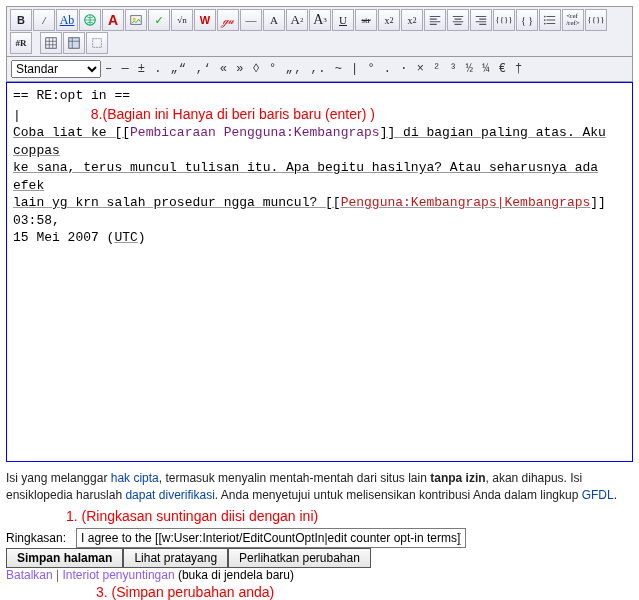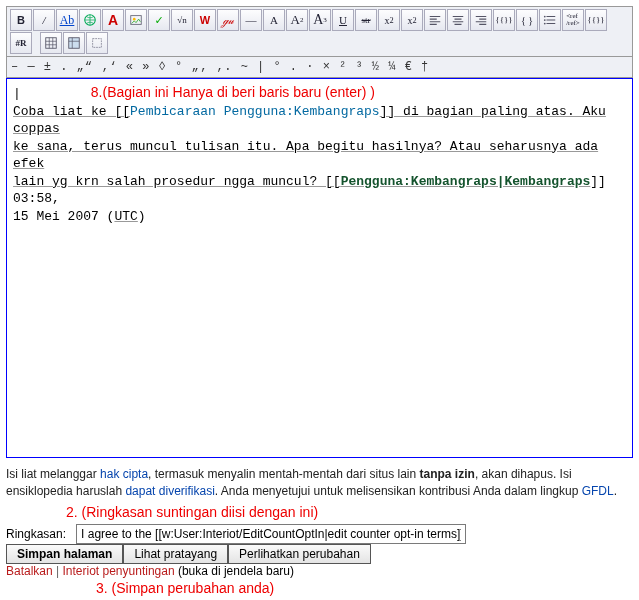--- a/index.html
+++ b/index.html
@@ -67,22 +67,22 @@
     margin-top: 0;
     height: 380px;
     overflow: hidden;
     position: relative;
     padding: 4px 6px;
     font-family: "Courier New", monospace;
     font-size: 13px;
     line-height: 1.35;
     box-sizing: border-box;
   }
-  .editor-wrap .wikilink { color: #0369a1; text-decoration: none; }
-  .editor-wrap .userlink { color: #14532d; font-weight: bold; }
+  .editor-wrap .wikilink { color: #701a75; text-decoration: none; }
+  .editor-wrap .userlink { color: #b91c1c; }
   .red-anno {
     color: #e00;
     font-family: Arial, sans-serif;
     font-size: 14px;
   }
   .under { text-decoration: underline; text-decoration-color: #999; }
   .below-editor {
     margin-top: 8px;
     font-size: 12px;
     line-height: 1.4;
@@ -118,21 +118,21 @@
   }
   .ui-btn {
     font-size: 12px;
     padding: 2px 10px;
     border: 1px solid #555;
     background: linear-gradient(#fafafa,#e4e4e4);
     cursor: pointer;
     font-family: Arial;
   }
   .ui-btn.primary { font-weight: bold; }
-  .btn-row a { color: #b91c1c; text-decoration: none; }
+  .btn-row a { color: #8b5cf6; text-decoration: none; }
   .sep { color: #666; }
   .anno-red-bottom {
     color: #e00;
     font-size: 14px;
     margin-left: 90px;
     margin-top: 2px;
   }
 </style>
 </head>
 <body>
@@ -209,38 +209,42 @@
       </svg>
     </span>
   <span class="tb-btn">
       <svg viewBox="0 0 16 16">
         <rect x="3" y="3" width="10" height="10" fill="none" stroke="#889" stroke-dasharray="2 1"></rect>
       </svg>
     </span>
 </div>
 
 <div class="toolbar-row2">
+  <select>
+    <option>Standar</option>
+  </select>
   <span class="special-chars">– — ± . „“ ‚‘ « » ◊ ° „‚ ‚. ~ | ° . · × ² ³ ½ ¼ € †</span>
 </div>
 
 <div class="editor-wrap">
+  <div><span>== RE:opt in ==</span></div>
   <div>|<span class="red-anno" style="margin-left:70px">8.(Bagian ini Hanya di beri baris baru (enter) )</span></div>
   <div>
     <span class="under">Coba liat ke [[</span><span class="under wikilink">Pembicaraan Pengguna:Kembangraps</span><span class="under">]] di bagian paling atas. Aku coppas</span><br>
     <span class="under">ke sana, terus muncul tulisan itu. Apa begitu hasilnya? Atau seharusnya ada efek</span><br>
     <span class="under">lain yg krn salah prosedur ngga muncul? [[</span><span class="under userlink">Pengguna:Kembangraps|Kembangraps</span><span>]] 03:58,</span><br>
     <span>15 Mei 2007 (</span><span class="under">UTC</span><span>)</span>
   </div>
 </div>
 
 <div class="below-editor">
-  <span>Isi liat melanggar </span><a href="#">hak cipta</a><span>, termasuk menyalin mentah-mentah dari situs lain </span><b>tanpa izin</b><span>, akan dihapus. Isi ensiklopedia haruslah </span><a href="#">dapat diverifikasi</a><span>. Anda menyetujui untuk melisensikan kontribusi Anda dalam lingkup </span><a href="#">GFDL</a><span>.</span>
-</div>
-
-<div class="anno-red-mid">2. (Ringkasan suntingan diisi dengan ini)</div>
+  <span>Isi yang melanggar </span><a href="#">hak cipta</a><span>, termasuk menyalin mentah-mentah dari situs lain </span><b>tanpa izin</b><span>, akan dihapus. Isi ensiklopedia haruslah </span><a href="#">dapat diverifikasi</a><span>. Anda menyetujui untuk melisensikan kontribusi Anda dalam lingkup </span><a href="#">GFDL</a><span>.</span>
+</div>
+
+<div class="anno-red-mid">1. (Ringkasan suntingan diisi dengan ini)</div>
 
 <div class="summary-row">
   <span>Ringkasan:</span>
   <input type="text" value="I agree to the [[w:User:Interiot/EditCountOptIn|edit counter opt-in terms]]" style="">
 </div>
 
 <div class="btn-row">
   <button class="ui-btn primary">Simpan halaman</button>
   <button class="ui-btn">Lihat pratayang</button>
   <button class="ui-btn">Perlihatkan perubahan</button>

